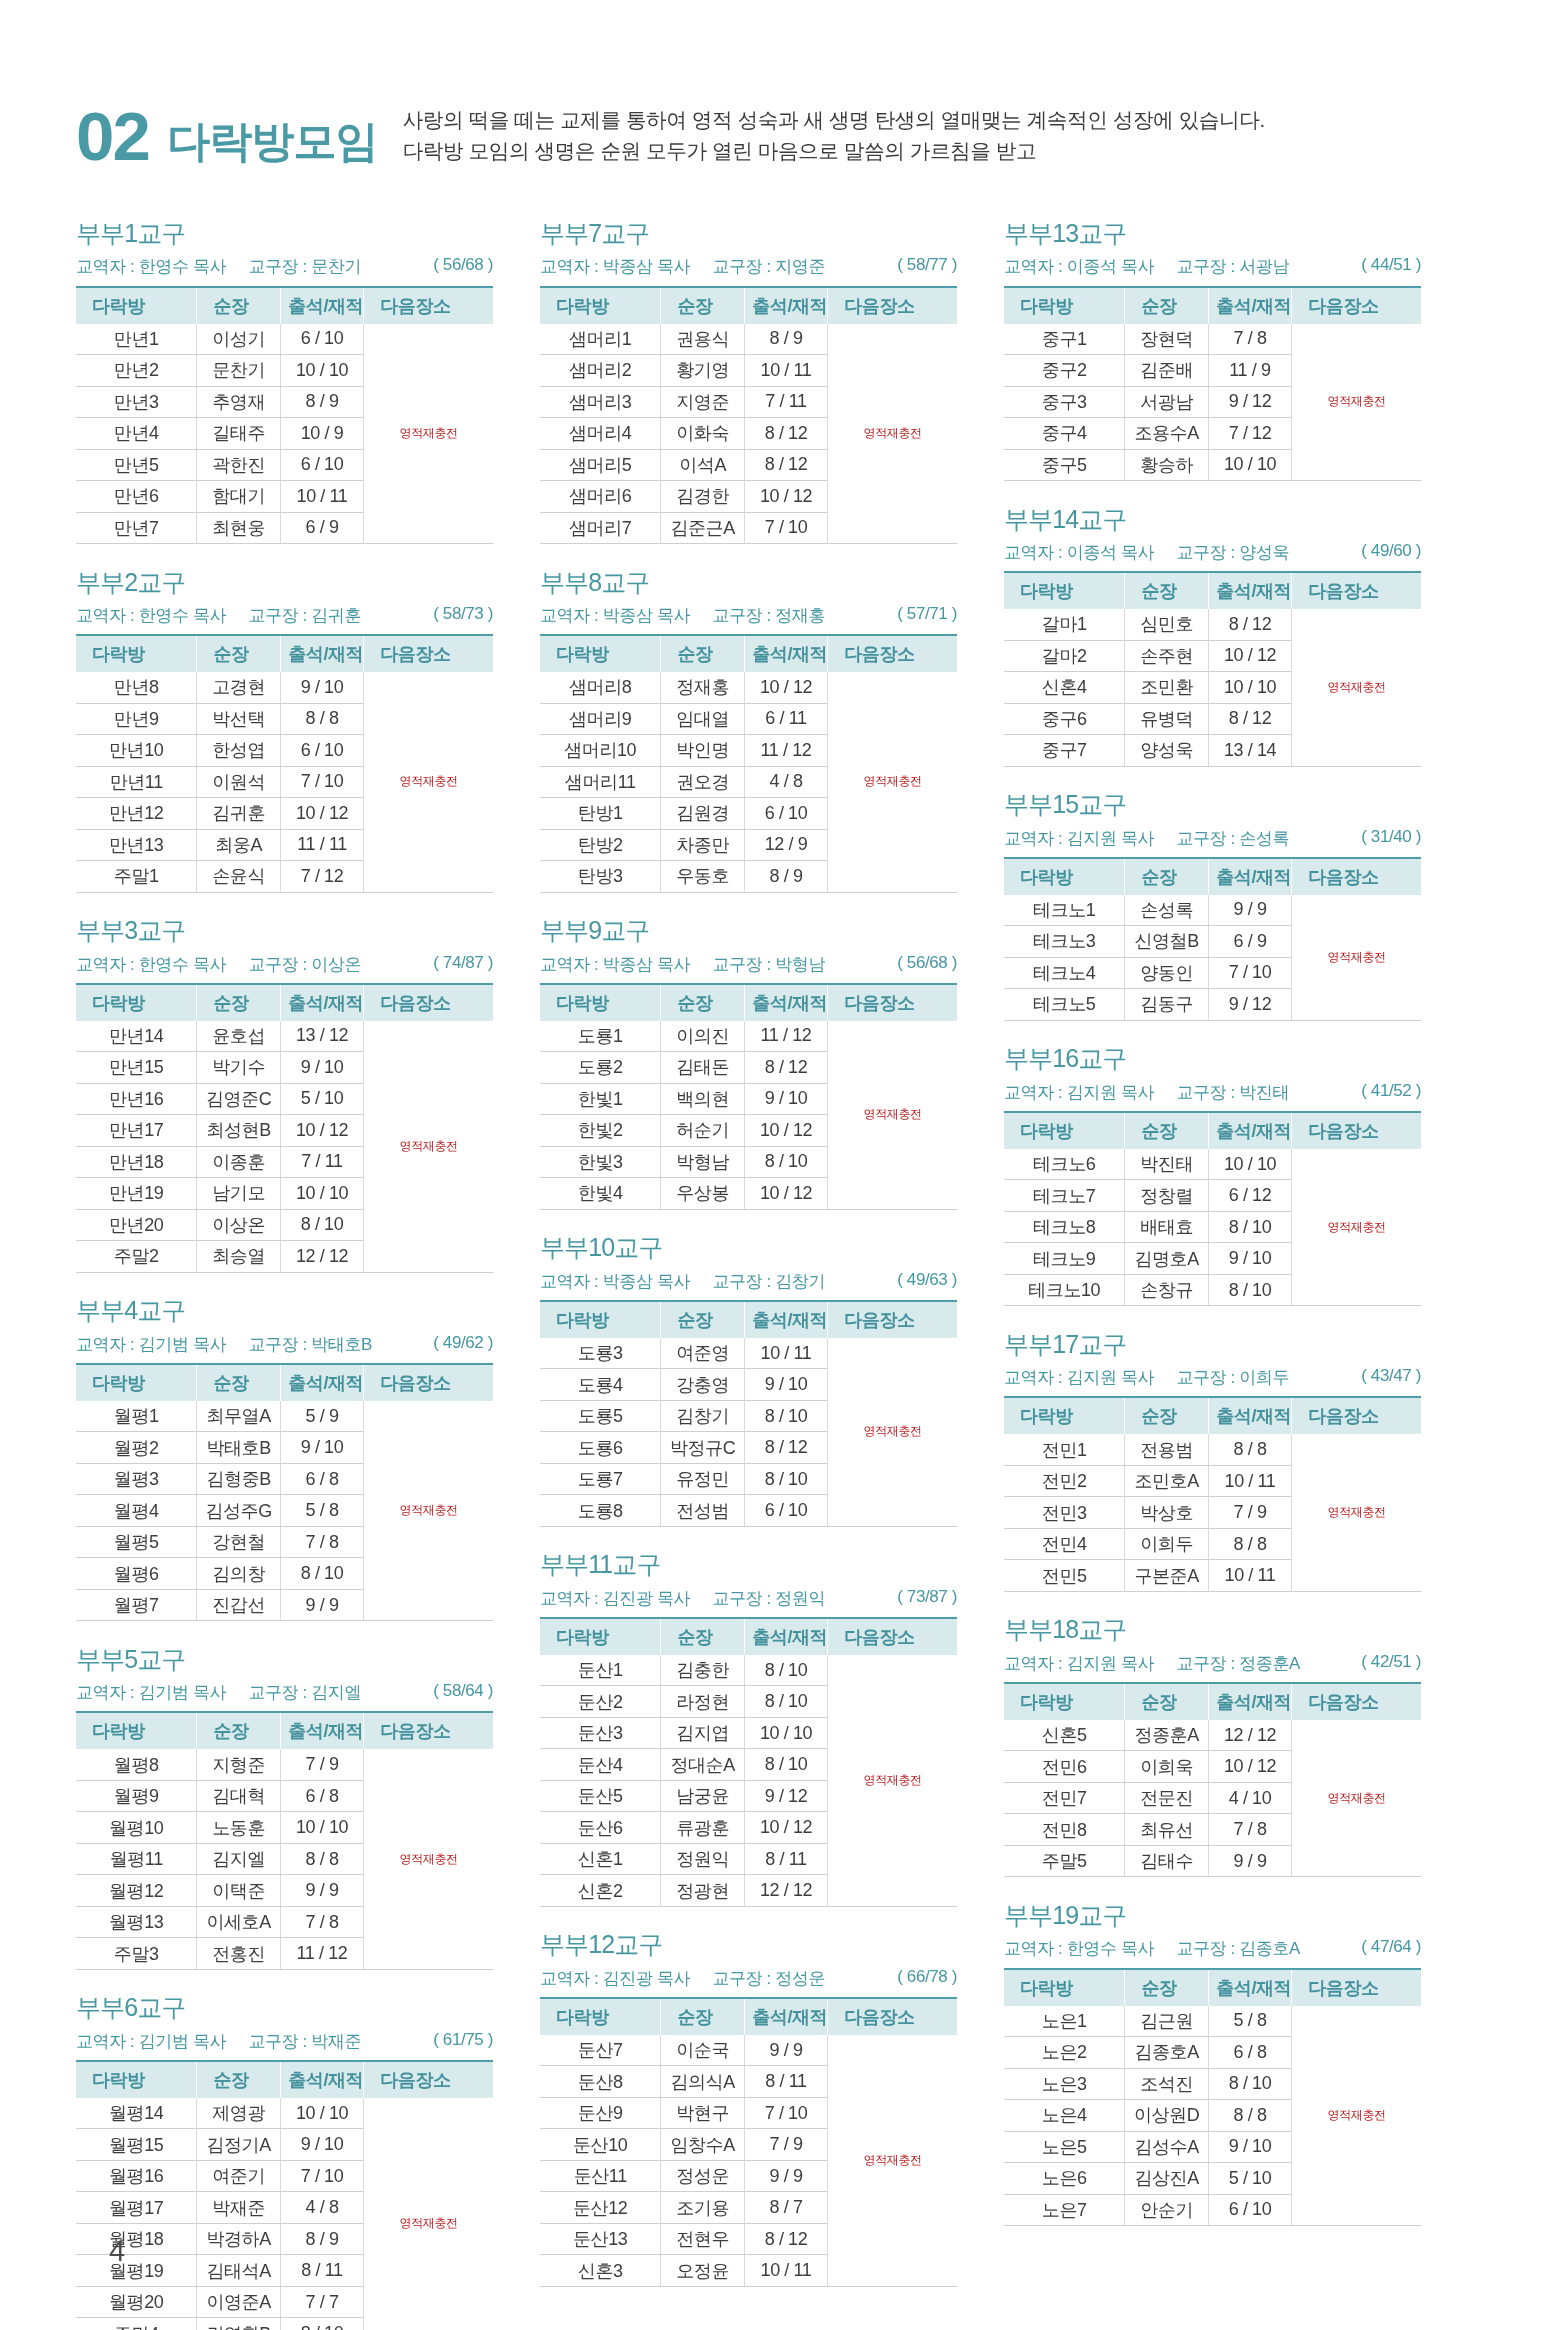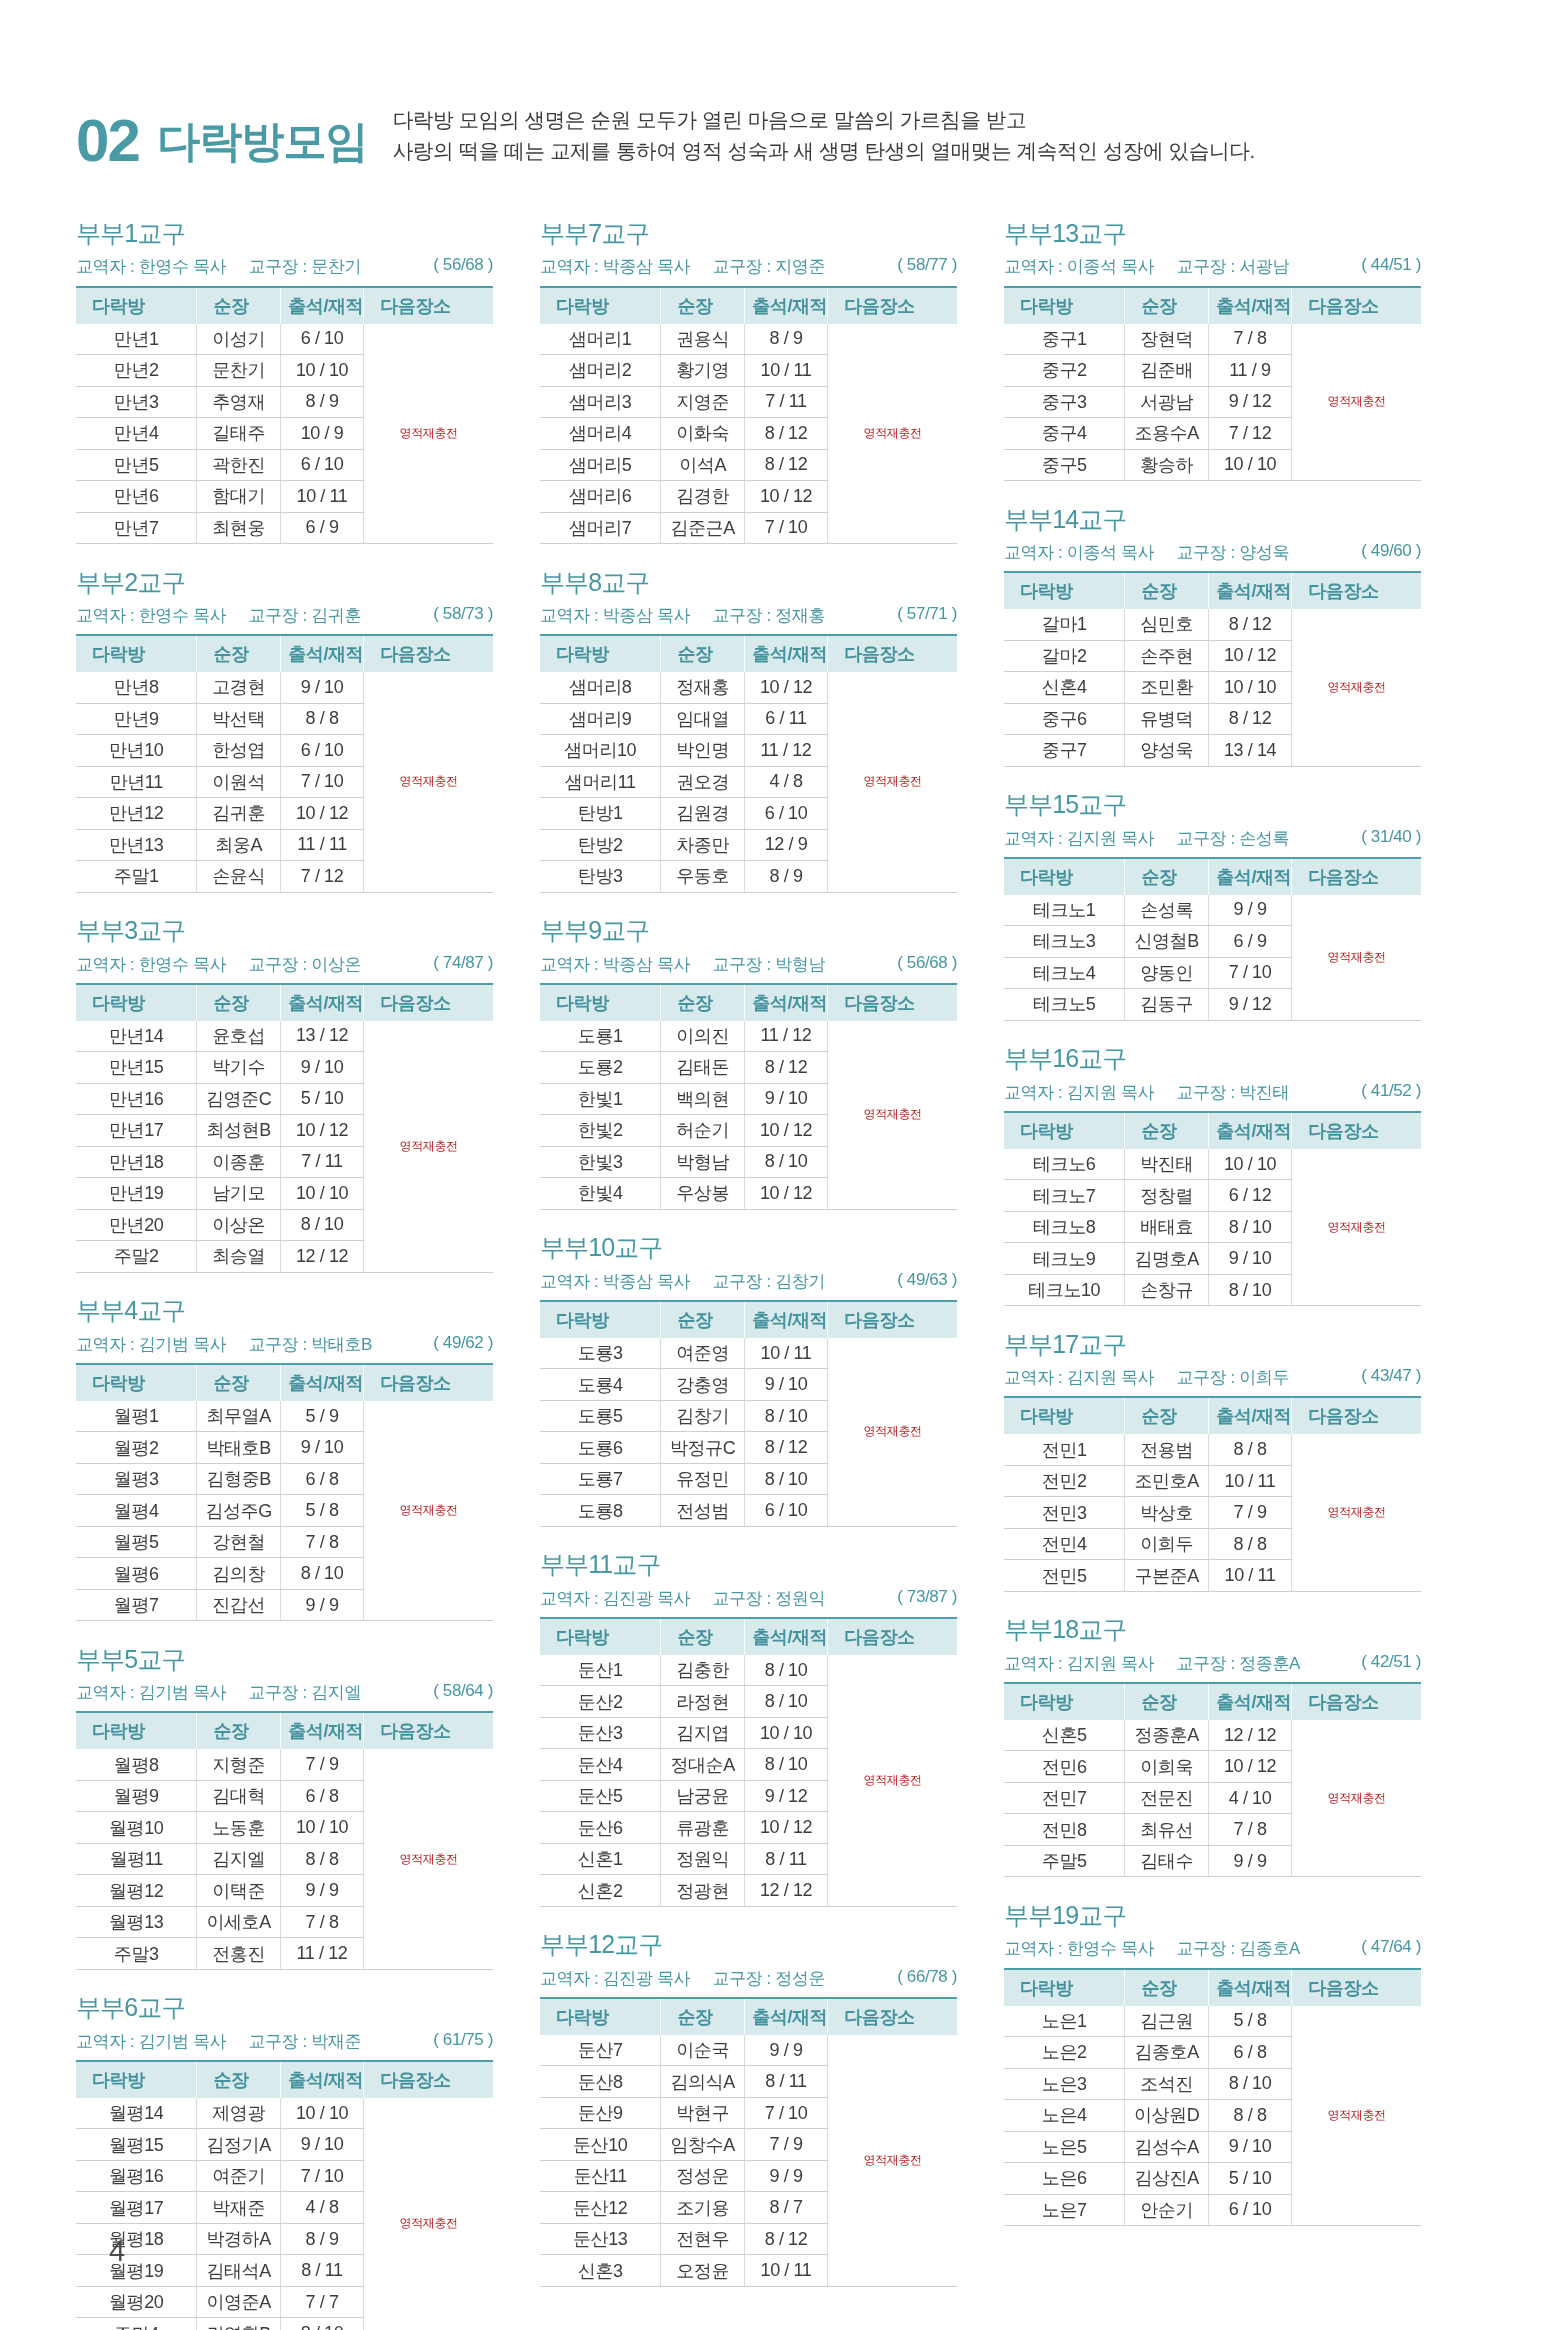--- a/index.html
+++ b/index.html
@@ -2,21 +2,21 @@
 <html style="font-size:14.4px"><head>
 <meta charset="utf-8">
 <style>
   html,body{margin:0;padding:0;}
   body{
     width:1568px;height:2330px;position:relative;overflow:hidden;
     background:#ffffff;font-family:"Liberation Sans","DejaVu Sans",sans-serif;
   }
   
   .pg-header{position:absolute;top:100px;left:76px;display:flex;align-items:flex-end;}
-  .big-num{font-size:60px;font-weight:700;line-height:0.92;color:#4a9aa6;letter-spacing:-1.8px;text-align:center;}
+  .big-num{font-size:69px;font-weight:700;line-height:0.92;color:#4a9aa6;letter-spacing:-1.8px;text-align:center;}
   .pg-title{font-size:43px;font-weight:700;color:#4a9aa6;margin-left:18px;line-height:1.0;padding-bottom:5.4px;letter-spacing:-0.9px;margin-top:20px;}
   .pg-desc{margin-left:25px;padding-bottom:1.8px;font-size:20.6px;line-height:1.5;color:#3b3b3b;letter-spacing:-0.4px;}
   
   .columns{position:absolute;top:217px;left:76px;width:1345px;
     display:grid;grid-template-columns:1fr 1fr 1fr;column-gap:47px;}
   .col{display:flex;flex-direction:column;}
   
   .sec{margin-bottom:21.5px;}
   .sec-title{font-size:25px;font-weight:400;color:#4697a2;margin:0 0 5.4px 0;letter-spacing:-0.9px;}
   .sec-info{display:flex;justify-content:space-between;align-items:flex-start;
@@ -42,22 +42,22 @@
   
   .page-num{position:absolute;left:109px;top:2235px;font-size:29px;color:#4b4b4b;}
 </style>
 </head>
 <body>
 
 <div class="pg-header">
   <div class="big-num">02</div>
   <div class="pg-title">다락방모임</div>
   <div class="pg-desc">
+    <div>사랑의 떡을 떼는 교제를 통하여 영적 성숙과 새 생명 탄생의 열매맺는 계속적인 성장에 있습니다.</div>
     <div>다락방 모임의 생명은 순원 모두가 열린 마음으로 말씀의 가르침을 받고</div>
-    <div>사랑의 떡을 떼는 교제를 통하여 영적 성숙과 새 생명 탄생의 열매맺는 계속적인 성장에 있습니다.</div>
   </div>
 </div>
 
 <div class="columns">
   <div class="col">
   <section class="sec">
     <h2 class="sec-title">부부1교구</h2>
     <div class="sec-info">
       <span class="info-left">
         <span class="part">교역자 : 한영수 목사</span>

